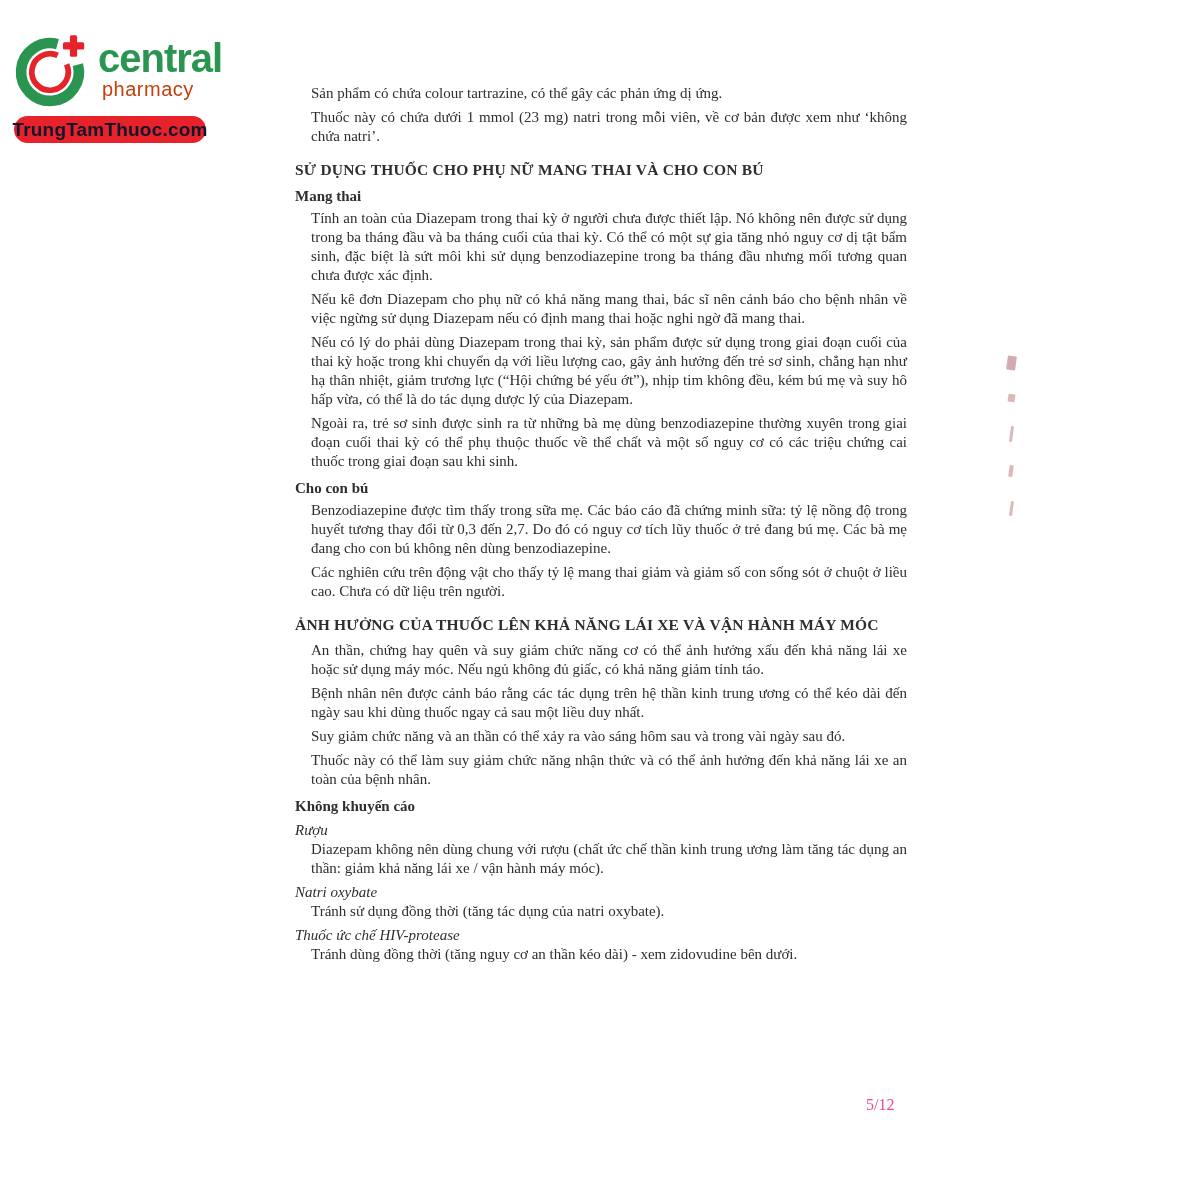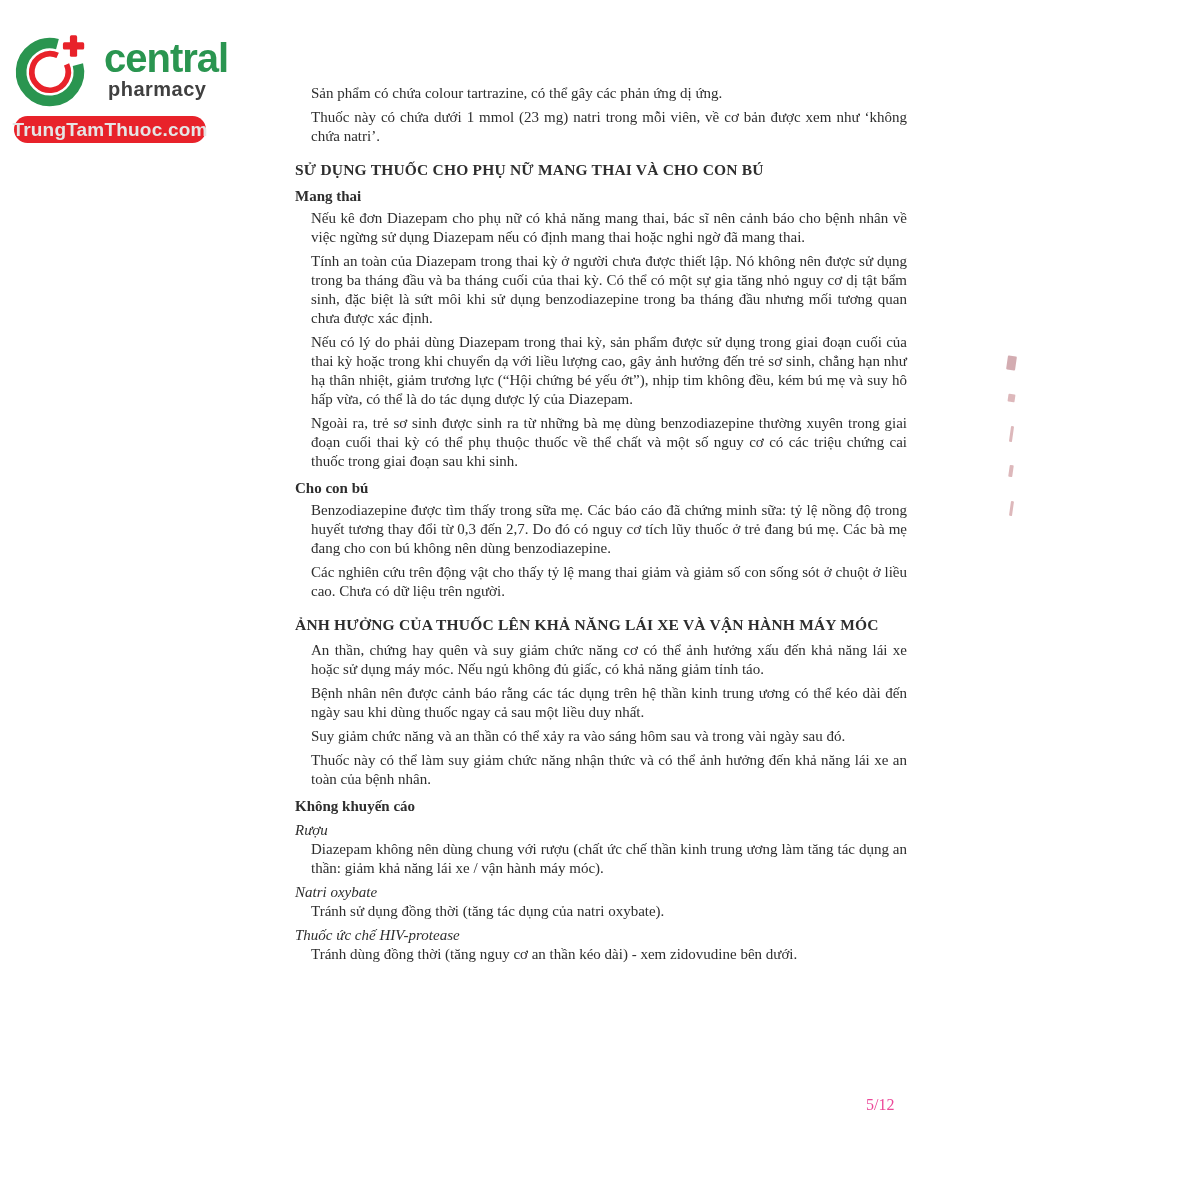--- a/index.html
+++ b/index.html
@@ -17,33 +17,33 @@
     background: #ffffff;
   }
 
   
   .logo {
     position: absolute; left: 12px; top: 34px; width: 230px;
     font-family: "Liberation Sans", sans-serif;
   }
   .logo-row { display: flex; align-items: flex-start; }
   .logo-icon { width: 76px; height: 76px; flex: 0 0 auto; }
-  .logo-text { margin-left: 16px; margin-top: 6px; line-height: 1; }
+  .logo-text { margin-left: 10px; margin-top: 6px; line-height: 1; }
   .logo-brand {
     color: #2a9550; font-size: 40px; font-weight: bold;
     letter-spacing: -1px; line-height: 0.9;
   }
   .logo-sub {
-    color: #404040; font-size: 20px; font-weight: bold;
+    color: #c2410c; font-size: 20px; font-weight: normal;
     margin-top: 3px; margin-left: 4px; letter-spacing: 0.5px;
   }
   .logo-badge {
     margin-top: 6px; margin-left: 2px;
     width: 192px; height: 27px; border-radius: 14px;
-    background: #e8222a; color: #e5e5e5;
+    background: #e8222a; color: #0f172a;
     font-size: 19px; font-weight: bold;
     display: flex; align-items: center; justify-content: center;
     letter-spacing: 0.2px;
   }
 
   
   .doc {
     position: absolute; left: 295px; top: 84px; width: 612px;
     font-size: 15px; line-height: 19px; text-align: justify;
   }
@@ -99,22 +99,22 @@
       </div>
     </div>
     <div class="logo-badge">TrungTamThuoc.com</div>
   </header>
 
   <main class="doc">
     <p class="p">Sản phẩm có chứa colour tartrazine, có thể gây các phản ứng dị ứng.</p>
     <p class="p">Thuốc này có chứa dưới 1 mmol (23 mg) natri trong mỗi viên, về cơ bản được xem như ‘không chứa natri’.</p>
     <h3 class="h1">SỬ DỤNG THUỐC CHO PHỤ NỮ MANG THAI VÀ CHO CON BÚ</h3>
     <h4 class="h2">Mang thai</h4>
+    <p class="p">Tính an toàn của Diazepam trong thai kỳ ở người chưa được thiết lập. Nó không nên được sử dụng trong ba tháng đầu và ba tháng cuối của thai kỳ. Có thể có một sự gia tăng nhỏ nguy cơ dị tật bẩm sinh, đặc biệt là sứt môi khi sử dụng benzodiazepine trong ba tháng đầu nhưng mối tương quan chưa được xác định.</p>
     <p class="p">Nếu kê đơn Diazepam cho phụ nữ có khả năng mang thai, bác sĩ nên cảnh báo cho bệnh nhân về việc ngừng sử dụng Diazepam nếu có định mang thai hoặc nghi ngờ đã mang thai.</p>
-    <p class="p">Tính an toàn của Diazepam trong thai kỳ ở người chưa được thiết lập. Nó không nên được sử dụng trong ba tháng đầu và ba tháng cuối của thai kỳ. Có thể có một sự gia tăng nhỏ nguy cơ dị tật bẩm sinh, đặc biệt là sứt môi khi sử dụng benzodiazepine trong ba tháng đầu nhưng mối tương quan chưa được xác định.</p>
     <p class="p">Nếu có lý do phải dùng Diazepam trong thai kỳ, sản phẩm được sử dụng trong giai đoạn cuối của thai kỳ hoặc trong khi chuyển dạ với liều lượng cao, gây ảnh hưởng đến trẻ sơ sinh, chẳng hạn như hạ thân nhiệt, giảm trương lực (“Hội chứng bé yếu ớt”), nhịp tim không đều, kém bú mẹ và suy hô hấp vừa, có thể là do tác dụng dược lý của Diazepam.</p>
     <p class="p">Ngoài ra, trẻ sơ sinh được sinh ra từ những bà mẹ dùng benzodiazepine thường xuyên trong giai đoạn cuối thai kỳ có thể phụ thuộc thuốc về thể chất và một số nguy cơ có các triệu chứng cai thuốc trong giai đoạn sau khi sinh.</p>
     <h4 class="h2">Cho con bú</h4>
     <p class="p">Benzodiazepine được tìm thấy trong sữa mẹ. Các báo cáo đã chứng minh sữa: tỷ lệ nồng độ trong huyết tương thay đổi từ 0,3 đến 2,7. Do đó có nguy cơ tích lũy thuốc ở trẻ đang bú mẹ. Các bà mẹ đang cho con bú không nên dùng benzodiazepine.</p>
     <p class="p">Các nghiên cứu trên động vật cho thấy tỷ lệ mang thai giảm và giảm số con sống sót ở chuột ở liều cao. Chưa có dữ liệu trên người.</p>
     <h3 class="h1">ẢNH HƯỞNG CỦA THUỐC LÊN KHẢ NĂNG LÁI XE VÀ VẬN HÀNH MÁY MÓC</h3>
     <p class="p">An thần, chứng hay quên và suy giảm chức năng cơ có thể ảnh hưởng xấu đến khả năng lái xe hoặc sử dụng máy móc. Nếu ngủ không đủ giấc, có khả năng giảm tỉnh táo.</p>
     <p class="p">Bệnh nhân nên được cảnh báo rằng các tác dụng trên hệ thần kinh trung ương có thể kéo dài đến ngày sau khi dùng thuốc ngay cả sau một liều duy nhất.</p>
     <p class="p">Suy giảm chức năng và an thần có thể xảy ra vào sáng hôm sau và trong vài ngày sau đó.</p>
     <p class="p">Thuốc này có thể làm suy giảm chức năng nhận thức và có thể ảnh hưởng đến khả năng lái xe an toàn của bệnh nhân.</p>

